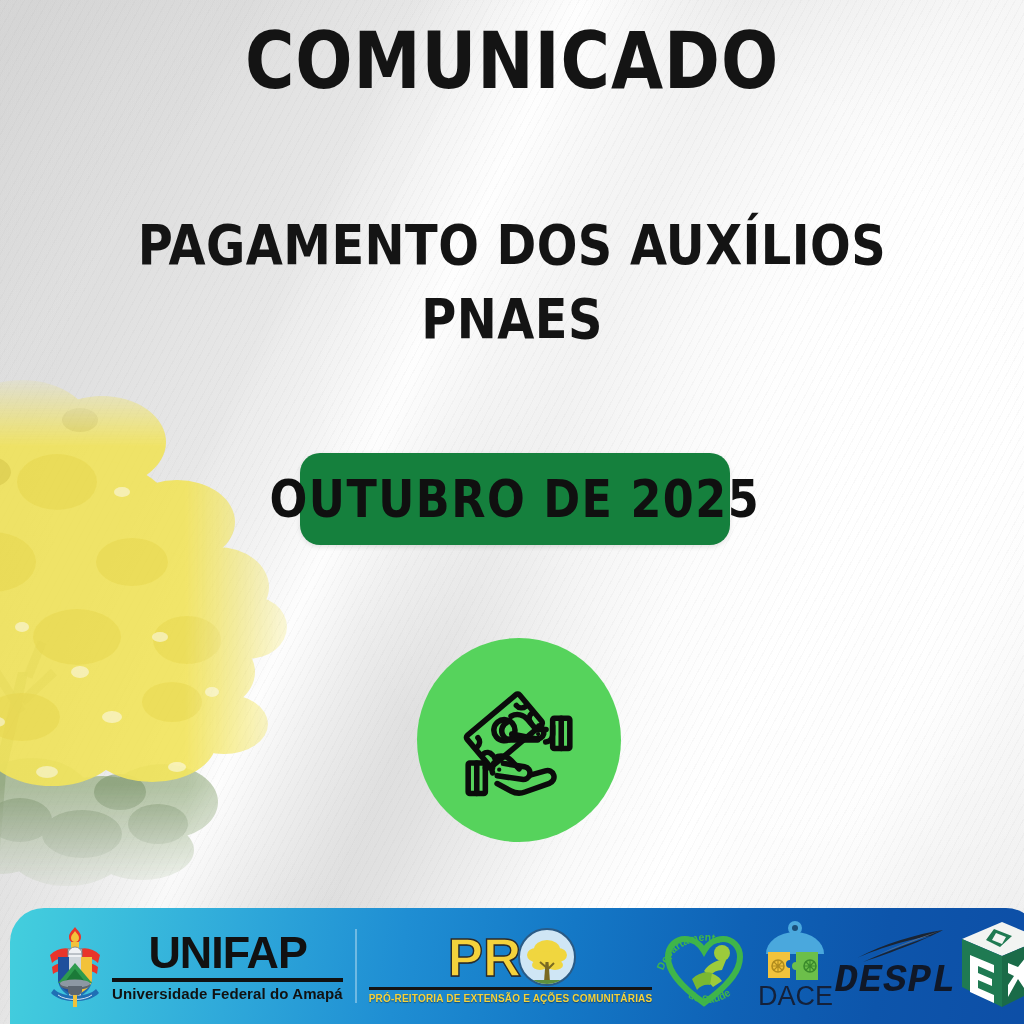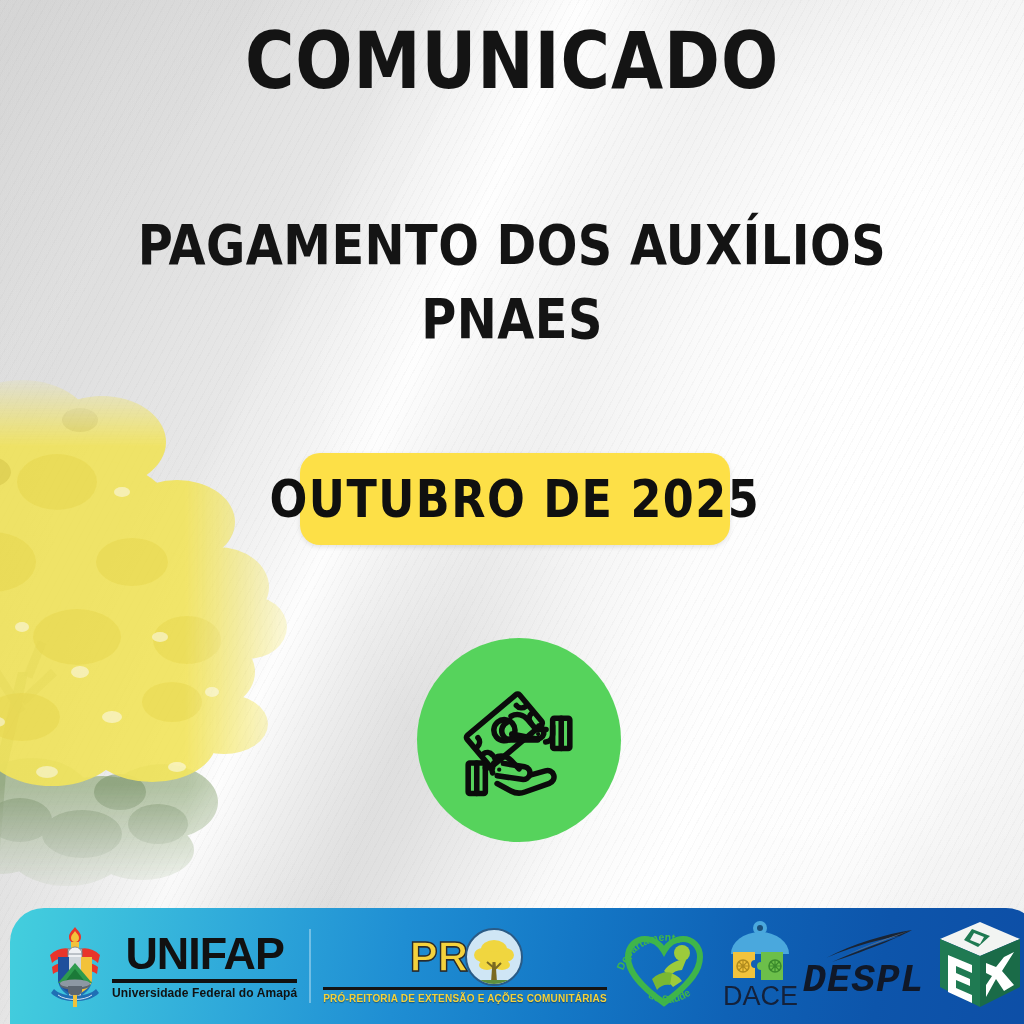--- a/index.html
+++ b/index.html
@@ -112,21 +112,21 @@
   }
 
   
   .badge {
     position: absolute;
     left: 300px;
     top: 453px;
     width: 430px;
     height: 92px;
     border-radius: 20px;
-    background: #fde047;
+    background: #15803d;
     display: flex;
     align-items: center;
     justify-content: center;
     box-shadow: 0 2px 5px rgba(0,0,0,.10);
   }
   .badge-label {
     font-family: "Liberation Sans Narrow", "DejaVu Sans Condensed", "Liberation Sans", sans-serif;
     font-weight: 700;
     font-size: 51px;
     letter-spacing: 1.5px;
@@ -192,21 +192,21 @@
     font-size: 44px;
     letter-spacing: -1px;
     color: #111;
     line-height: 1;
     transform: scaleX(1.02);
   }
   .unifap-rule { width: 100%; height: 4px; background: #111; margin: 3px 0 3px; }
   .unifap-sub {
     font-family: "Liberation Sans", sans-serif;
     font-weight: 700;
-    font-size: 12px;
+    font-size: 15px;
     color: #111;
     letter-spacing: .1px;
     white-space: nowrap;
   }
 
   .divider {
     width: 2px;
     height: 74px;
     background: rgba(255,255,255,.35);
     margin: 0 12px;
@@ -218,21 +218,21 @@
   .proeac-row {
     position: relative;
     display: flex;
     align-items: center;
     justify-content: center;
     height: 58px;
   }
   .proeac-word {
     font-family: "Liberation Sans", sans-serif;
     font-weight: 700;
-    font-size: 42px;
+    font-size: 53px;
     line-height: 1;
     color: #f4d23c;
     letter-spacing: 0px;
     -webkit-text-stroke: 1.4px #2b2b2b;
     text-shadow: 0 1px 0 rgba(0,0,0,.35);
   }
   .proeac-o {
     width: 54px; height: 54px; margin: 0 -3px;
     border-radius: 50%;
     background: #cfe6f5;

